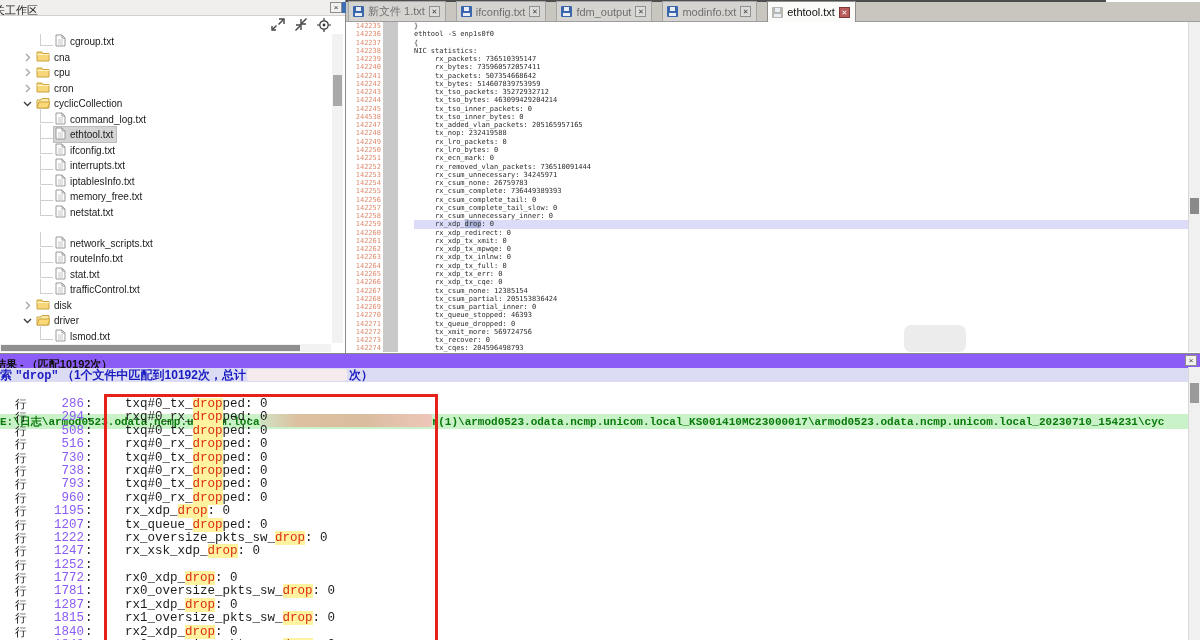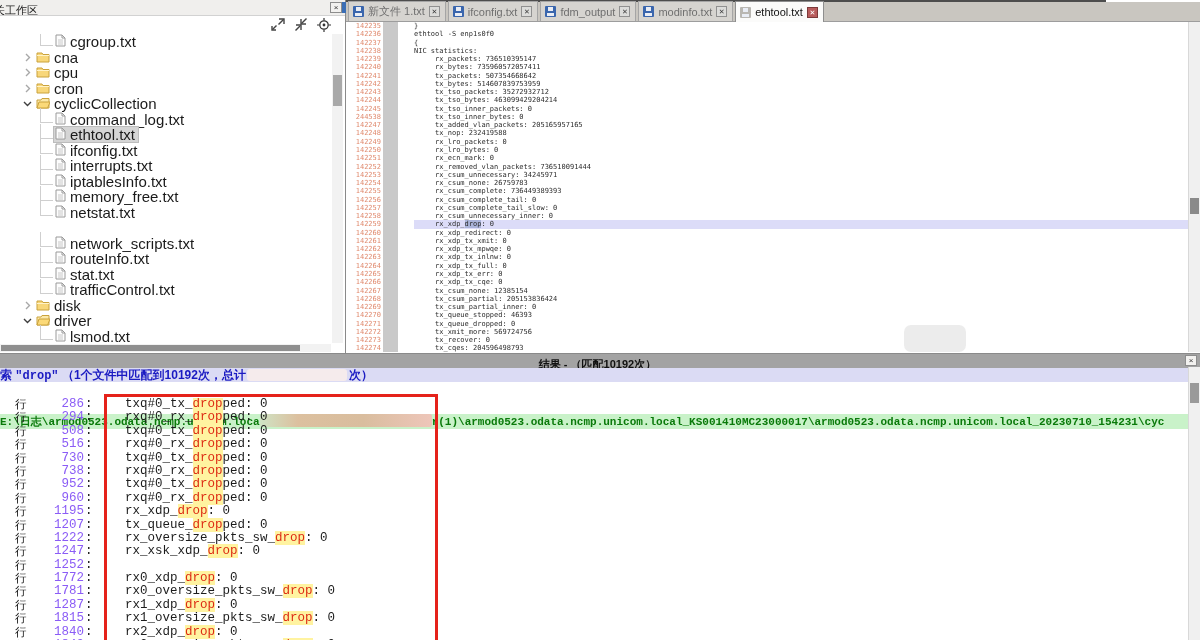--- a/index.html
+++ b/index.html
@@ -11,21 +11,21 @@
   #ws-header{position:absolute;left:0;top:0;right:0;height:15px;background:#f0efed;
              border-bottom:1px solid #d2d2d2;overflow:hidden;}
   #ws-title{display:inline-block;margin-left:-6px;font-size:11px;color:#222;line-height:15px;}
   .win-close{position:absolute;top:2px;width:12px;height:11px;background:#f2f1ef;
              border:1px solid #8d8d8d;font-size:8px;line-height:10px;text-align:center;
              color:#333;box-sizing:border-box;}
   #ws-close{right:3px;}
   #ws-toolbar{position:absolute;left:0;top:16px;right:0;height:17px;background:#fff;
               display:flex;justify-content:flex-end;align-items:center;gap:9px;padding-right:14px;}
   #ws-toolbar svg{display:block;}
-  #tree{position:absolute;left:0;top:34px;right:14px;bottom:9px;overflow:hidden;font-size:15px;color:#1a1a1a;}
+  #tree{position:absolute;left:0;top:34px;right:14px;bottom:9px;overflow:hidden;font-size:10px;color:#1a1a1a;}
   .t-row{height:15.5px;display:flex;align-items:center;position:relative;white-space:nowrap;}
   .t-row.folder{padding-left:20px;}
   .t-row.file{padding-left:40px;}
   .t-chev{width:15px;height:13px;flex:0 0 15px;display:flex;align-items:center;justify-content:center;}
   .t-conn{width:12px;height:14px;flex:0 0 12px;border-left:1px solid #cfcfcf;border-bottom:1px solid #cfcfcf;
           margin-top:-7px;margin-right:1px;}
   .t-box{display:flex;align-items:center;gap:4px;padding:0 3px 0 1px;height:15px;}
   .t-row.sel .t-box{background:#d5d5d5;outline:1px solid #bcbcbc;}
   .t-gap{height:15.5px;}
   
@@ -33,21 +33,21 @@
   #tree-vthumb{position:absolute;left:1px;right:1px;top:41px;height:31px;background:#a9a9a9;}
   #tree-hscroll{position:absolute;left:0;bottom:1px;height:8px;right:14px;background:#f2f2f2;}
   #tree-hthumb{position:absolute;left:1px;top:1px;height:6px;width:299px;background:#8f8f8f;}
   
   #editor{position:absolute;left:346px;top:0;width:854px;height:353px;background:#fff;}
   #top-strip{position:absolute;left:0;top:0;width:760px;height:2px;background:#4d4d4d;}
   #blue-sliver{position:absolute;left:-4px;top:2px;width:6px;height:11px;background:#3b6eb5;}
   #tabbar{position:absolute;left:0;top:2px;right:0;height:20px;background:#c9c6c0;
           display:flex;align-items:flex-end;padding-left:2px;border-bottom:1px solid #9d9d9d;box-sizing:border-box;}
   .tab{height:19px;display:flex;align-items:center;gap:4px;padding:0 5px 0 4px;
-       background:#d6d4d0;border:1px solid #a5a5a5;border-bottom:none;margin-right:2px;
+       background:#d6d4d0;border:1px solid #a5a5a5;border-bottom:none;margin-right:10px;
        font-size:11px;color:#6f6f6f;white-space:nowrap;}
   .tab.active{background:#fbfbfa;color:#111;height:20px;margin-bottom:-1px;border-color:#8e8e8e;}
   .floppy{width:11px;height:11px;background:#3a66ad;border-radius:1px;position:relative;flex:0 0 11px;}
   .floppy::before{content:"";position:absolute;top:1px;left:3px;right:3px;height:4px;background:#e9edf5;}
   .floppy::after{content:"";position:absolute;bottom:1px;left:2px;right:2px;height:3px;background:#e9edf5;}
   .floppy-active{background:#b9b7b2;}
   .tab-close{width:11px;height:11px;background:#dcdcda;border:1px solid #909090;color:#3c3c3c;
              font-size:7px;line-height:9px;text-align:center;box-sizing:border-box;}
   .tab-close.close-active{background:#b85c5c;border-color:#7c3a3a;color:#fff;}
   #ed-body{position:absolute;left:0;top:22px;right:12px;bottom:1px;overflow:hidden;background:#fff;}
@@ -58,22 +58,22 @@
   .ed-code{margin-left:17px;flex:1;color:#2c2c2c;}
   .ed-line.hl .ed-code{background:#dcdcf8;}
   .ed-sel{background:#aab4da;}
   #ed-vscroll{position:absolute;right:0;top:22px;width:12px;bottom:1px;background:#f0f0f0;border-left:1px solid #d8d8d8;box-sizing:border-box;}
   #ed-vthumb{position:absolute;left:1px;right:1px;top:176px;height:16px;background:#8a8a8a;}
   .redact{position:absolute;border-radius:7px;}
   #ed-redact{left:558px;top:325px;width:62px;height:27px;background:#ebebeb;opacity:.95;z-index:6;}
   
   #results{position:absolute;left:0;top:353px;width:1200px;height:287px;background:#fff;
            border-top:1px solid #8a8a8a;}
-  #res-header{position:absolute;left:0;top:0;right:0;height:14px;background:#a3a3a3;
-              border-bottom:1px solid #cfcfcf;overflow:hidden;text-align:center;}
+  #res-header{position:absolute;left:0;top:0;right:0;height:14px;background:#8b5cf6;
+              border-bottom:1px solid #cfcfcf;overflow:hidden;}
   #res-title{display:inline-block;margin-left:-5px;font-size:11px;font-weight:bold;color:#111;line-height:14px;}
   #res-close{right:3px;top:1px;}
   #res-info{position:absolute;left:0;top:14px;right:12px;height:14px;background:#dbdbf4;
             font-size:12px;font-weight:bold;color:#1a1ac2;line-height:14px;white-space:nowrap;overflow:hidden;}
   #res-info .mono{font-family:"Liberation Mono",monospace;}
   #info-redact{display:inline-block;width:100px;height:12px;background:#f7eceb;border-radius:3px;
                vertical-align:-2px;margin:0 2px 0 1px;opacity:.95;}
   #res-path{position:absolute;left:0;top:28px;right:12px;height:15px;background:#c9f2c9;
             font-family:"Liberation Mono",monospace;font-size:11px;font-weight:bold;color:#0a7a0a;
             line-height:15px;white-space:nowrap;overflow:hidden;margin-top:32px;}
@@ -454,21 +454,21 @@
   <div id="res-path">
     <span>E:\日志\armod0523.odata.ncmp.unicom.loca</span><span id="path-redact"></span><span>r(1)\armod0523.odata.ncmp.unicom.local_KS001410MC23000017\armod0523.odata.ncmp.unicom.local_20230710_154231\cyc</span>
   </div>
   <div id="res-rows">
       <div class="r-row"><span class="r-hang">行</span><span class="r-num">286</span><span class="r-colon">:</span><span class="r-txt">txq#0_tx_<span class="r-match">drop</span>ped: 0</span></div>
       <div class="r-row"><span class="r-hang">行</span><span class="r-num">294</span><span class="r-colon">:</span><span class="r-txt">rxq#0_rx_<span class="r-match">drop</span>ped: 0</span></div>
       <div class="r-row"><span class="r-hang">行</span><span class="r-num">508</span><span class="r-colon">:</span><span class="r-txt">txq#0_tx_<span class="r-match">drop</span>ped: 0</span></div>
       <div class="r-row"><span class="r-hang">行</span><span class="r-num">516</span><span class="r-colon">:</span><span class="r-txt">rxq#0_rx_<span class="r-match">drop</span>ped: 0</span></div>
       <div class="r-row"><span class="r-hang">行</span><span class="r-num">730</span><span class="r-colon">:</span><span class="r-txt">txq#0_tx_<span class="r-match">drop</span>ped: 0</span></div>
       <div class="r-row"><span class="r-hang">行</span><span class="r-num">738</span><span class="r-colon">:</span><span class="r-txt">rxq#0_rx_<span class="r-match">drop</span>ped: 0</span></div>
-      <div class="r-row"><span class="r-hang">行</span><span class="r-num">952</span><span class="r-colon">:</span><span class="r-txt">txq#0_tx_<span class="r-match">drop</span>ped: 0</span></div>
+      <div class="r-row"><span class="r-hang">行</span><span class="r-num">793</span><span class="r-colon">:</span><span class="r-txt">txq#0_tx_<span class="r-match">drop</span>ped: 0</span></div>
       <div class="r-row"><span class="r-hang">行</span><span class="r-num">960</span><span class="r-colon">:</span><span class="r-txt">rxq#0_rx_<span class="r-match">drop</span>ped: 0</span></div>
       <div class="r-row"><span class="r-hang">行</span><span class="r-num">1195</span><span class="r-colon">:</span><span class="r-txt">rx_xdp_<span class="r-match">drop</span>: 0</span></div>
       <div class="r-row"><span class="r-hang">行</span><span class="r-num">1207</span><span class="r-colon">:</span><span class="r-txt">tx_queue_<span class="r-match">drop</span>ped: 0</span></div>
       <div class="r-row"><span class="r-hang">行</span><span class="r-num">1222</span><span class="r-colon">:</span><span class="r-txt">rx_oversize_pkts_sw_<span class="r-match">drop</span>: 0</span></div>
       <div class="r-row"><span class="r-hang">行</span><span class="r-num">1247</span><span class="r-colon">:</span><span class="r-txt">rx_xsk_xdp_<span class="r-match">drop</span>: 0</span></div>
       <div class="r-row"><span class="r-hang">行</span><span class="r-num">1252</span><span class="r-colon">:</span></div>
       <div class="r-row"><span class="r-hang">行</span><span class="r-num">1772</span><span class="r-colon">:</span><span class="r-txt">rx0_xdp_<span class="r-match">drop</span>: 0</span></div>
       <div class="r-row"><span class="r-hang">行</span><span class="r-num">1781</span><span class="r-colon">:</span><span class="r-txt">rx0_oversize_pkts_sw_<span class="r-match">drop</span>: 0</span></div>
       <div class="r-row"><span class="r-hang">行</span><span class="r-num">1287</span><span class="r-colon">:</span><span class="r-txt">rx1_xdp_<span class="r-match">drop</span>: 0</span></div>
       <div class="r-row"><span class="r-hang">行</span><span class="r-num">1815</span><span class="r-colon">:</span><span class="r-txt">rx1_oversize_pkts_sw_<span class="r-match">drop</span>: 0</span></div>

